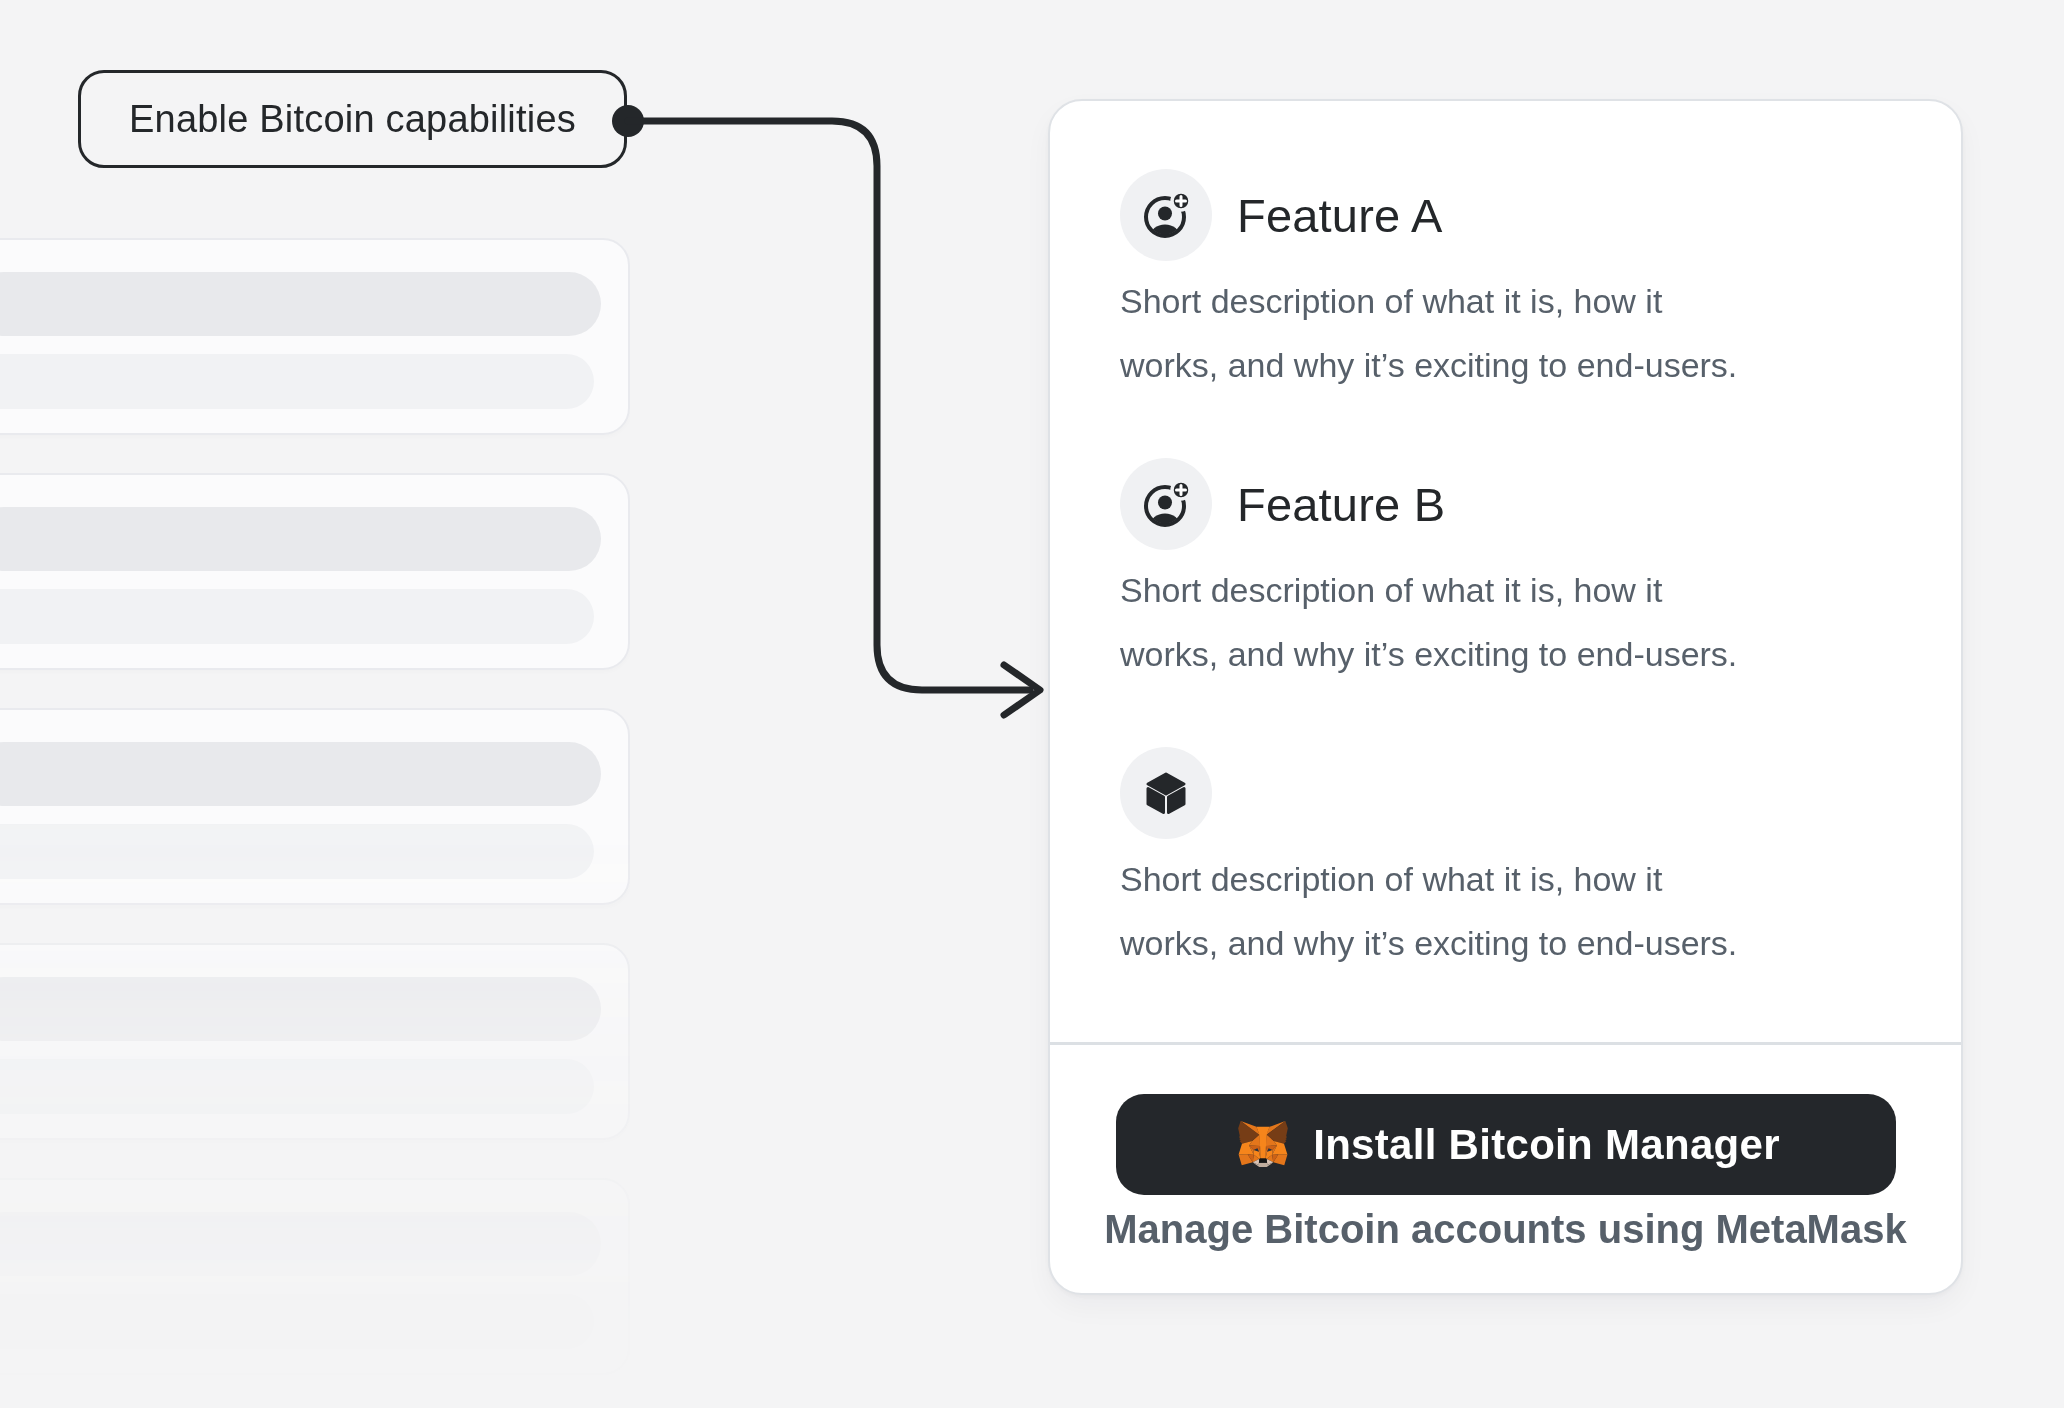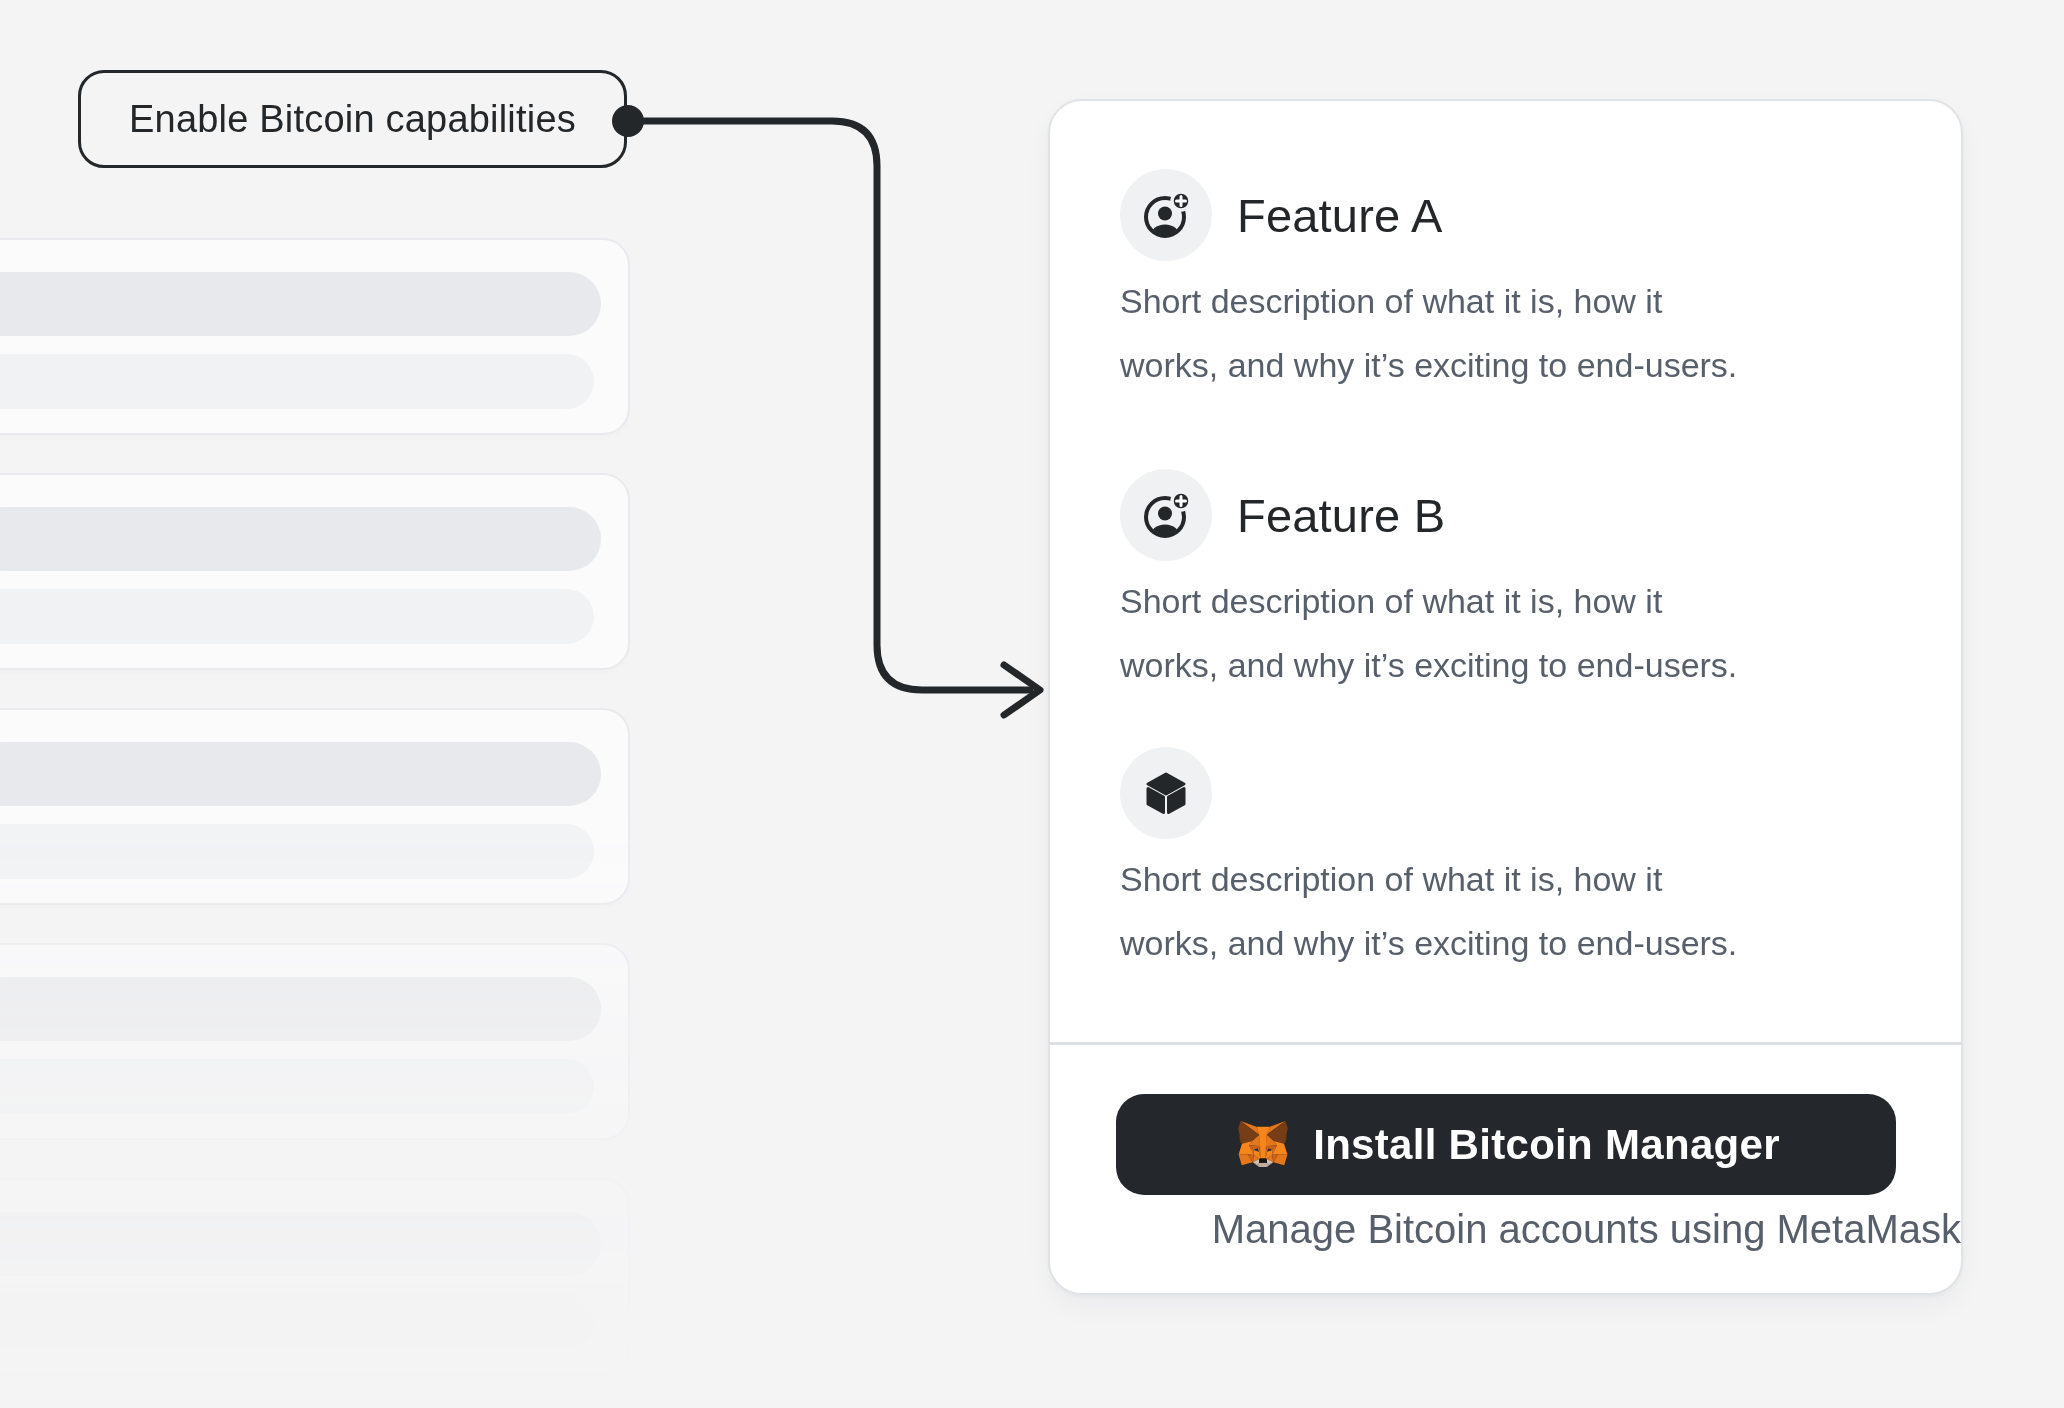--- a/index.html
+++ b/index.html
@@ -43,43 +43,43 @@
   .skel-pill.p1{top:32px;width:629px;height:64px;background:var(--skeleton-pill-dark)}
   .skel-pill.p2{top:114px;width:622px;height:55px;background:var(--skeleton-pill-light)}
 
   
   .panel{
     position:absolute;left:1048px;top:99px;width:915px;height:1196px;
     background:var(--panel-bg);border:2px solid var(--panel-border);border-radius:34px;
     box-shadow:0 2px 4px rgba(16,24,40,.03),0 12px 28px rgba(16,24,40,.04);
   }
   .feature{position:absolute;left:70px;right:60px}
-  .feature.f1{top:68px}.feature.f2{top:368px}.feature.f3{top:646px}
+  .feature.f1{top:68px}.feature.f2{top:357px}.feature.f3{top:646px}
   .feature-head{display:flex;align-items:center;gap:25px;height:92px}
   .icon-circle{
     width:92px;height:92px;border-radius:50%;background:var(--icon-circle-bg);
     display:flex;align-items:center;justify-content:center;flex:0 0 auto;
   }
   .feature-title{font-size:47px;font-weight:400;color:var(--ink);letter-spacing:.2px}
   .desc{position:absolute;left:0;top:100px;font-size:34px;line-height:64px;color:var(--text-muted);font-weight:400}
   .desc span{display:block;white-space:nowrap}
 
   .divider{position:absolute;left:0;right:0;top:941px;height:2.5px;background:var(--divider)}
 
   .install-btn{
     position:absolute;top:993px;left:50%;transform:translateX(-50%);
     width:780px;height:101px;border:none;border-radius:28px;background:var(--button-bg);
     display:flex;align-items:center;justify-content:center;gap:18px;
     color:var(--button-text);font-family:"Liberation Sans",sans-serif;
     font-size:42px;font-weight:700;letter-spacing:.3px;cursor:pointer;
   }
   .fox{display:flex;align-items:center}
   .caption{
-    position:absolute;top:1100px;left:0;right:0;text-align:right;
-    font-size:40px;line-height:56px;color:var(--text-muted);font-weight:400;
+    position:absolute;top:1100px;left:0;right:0;text-align:center;
+    font-size:40px;line-height:56px;color:var(--text-muted);font-weight:700;
   }
 </style>
 </head>
 <body>
 
 <div class="stage">
 
   <div class="callout">
     <span>Enable Bitcoin capabilities</span>
   </div>

